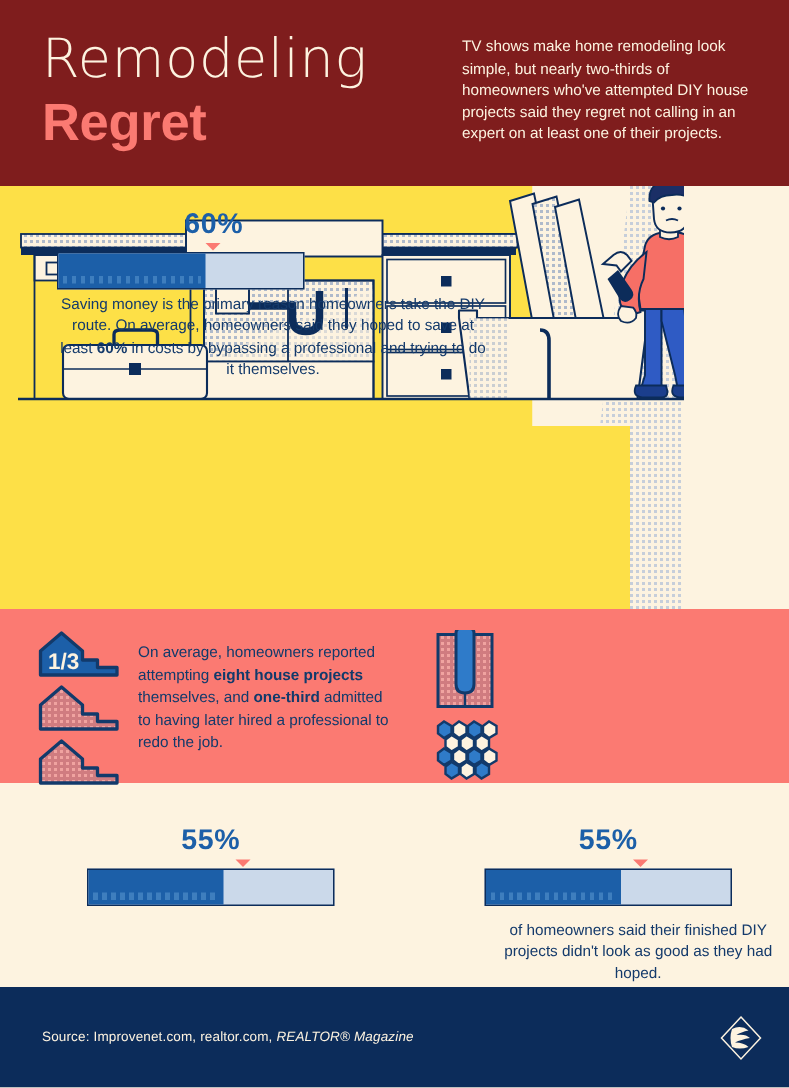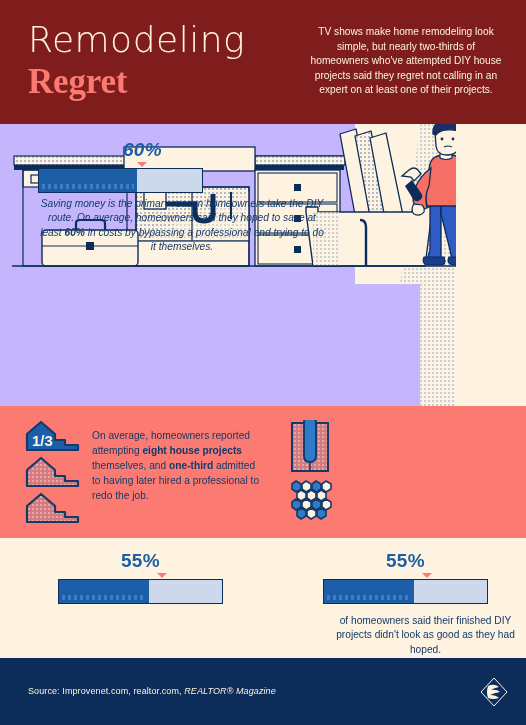--- a/index.html
+++ b/index.html
@@ -18,31 +18,31 @@
     background:#7f1d1d;
     box-sizing:border-box;
   }
   .title-wrap{position:absolute;left:28px;top:20px;width:280px;}
   .title-line1{
     color:#FDF3E0;font-size:36px;font-weight:300;letter-spacing:0.5px;
     line-height:40px;font-family:"DejaVu Sans",sans-serif;
   }
   .title-line2{
     color:#FB7A72;font-size:35px;font-weight:bold;letter-spacing:-0.2px;
-    line-height:40px;margin-top:2px;font-family:Liberation Serif, serif;
+    line-height:40px;margin-top:2px;
   }
   .header-para{
     position:absolute;left:308px;top:25px;width:196px;
-    color:#FDF3E0;font-size:10.2px;line-height:14.6px;text-align:center;
+    color:#FDF3E0;font-size:10.2px;line-height:14.6px;
   }
 
   
   .band-cream1{
     position:absolute;left:0;top:124px;width:456px;height:282px;
-    background:#c4b5fd;overflow:hidden;font-style:italic;
+    background:#fde047;overflow:hidden;
   }
   .stat60{position:absolute;left:38px;top:15px;width:290px;}
   .pct-label{
     color:#1C5FA8;font-size:19px;font-weight:bold;letter-spacing:0.4px;
     text-align:center;width:165px;margin-left:0;
   }
   .pct-label.c60{margin-left:22px;}
   .caret{
     width:0;height:0;border-left:5px solid transparent;
     border-right:5px solid transparent;border-top:5px solid #FB7A72;
@@ -64,21 +64,21 @@
     color:#143A6B;font-size:10.2px;line-height:14.4px;text-align:center;
   }
   .body-text b{font-weight:bold;}
   .text60{position:absolute;left:38px;top:73px;width:288px;}
 
   
   .illo{position:absolute;left:0;top:0;width:526px;height:282px;pointer-events:none;}
 
   
   .band-coral{
-    position:absolute;left:0;top:406px;width:526px;height:132px;
+    position:absolute;left:0;top:406px;width:526px;height:116px;
     background:#FB7A72;
   }
   .coral-col{position:absolute;top:14px;display:flex;gap:10px;}
   .coral-left{left:24px;width:240px;}
   .coral-right{left:286px;width:220px;}
   .coral-text{color:#123A6B;font-size:10.2px;line-height:15px;padding-top:8px;}
   .coral-text b{font-weight:bold;}
   .icon-col{flex:0 0 auto;}
 
   

